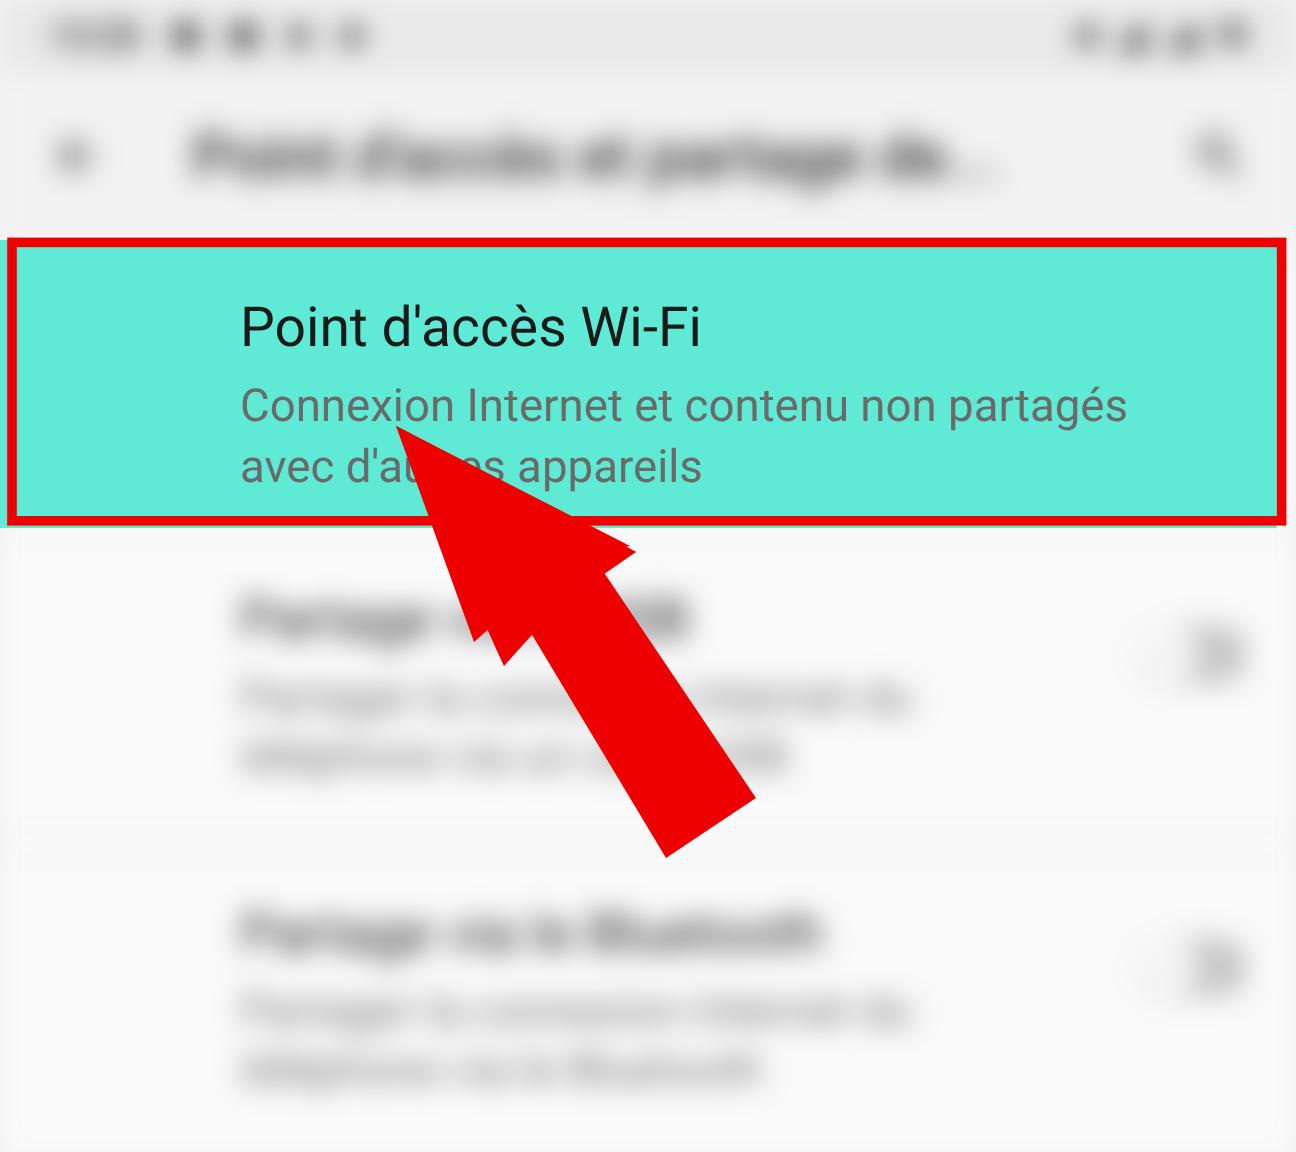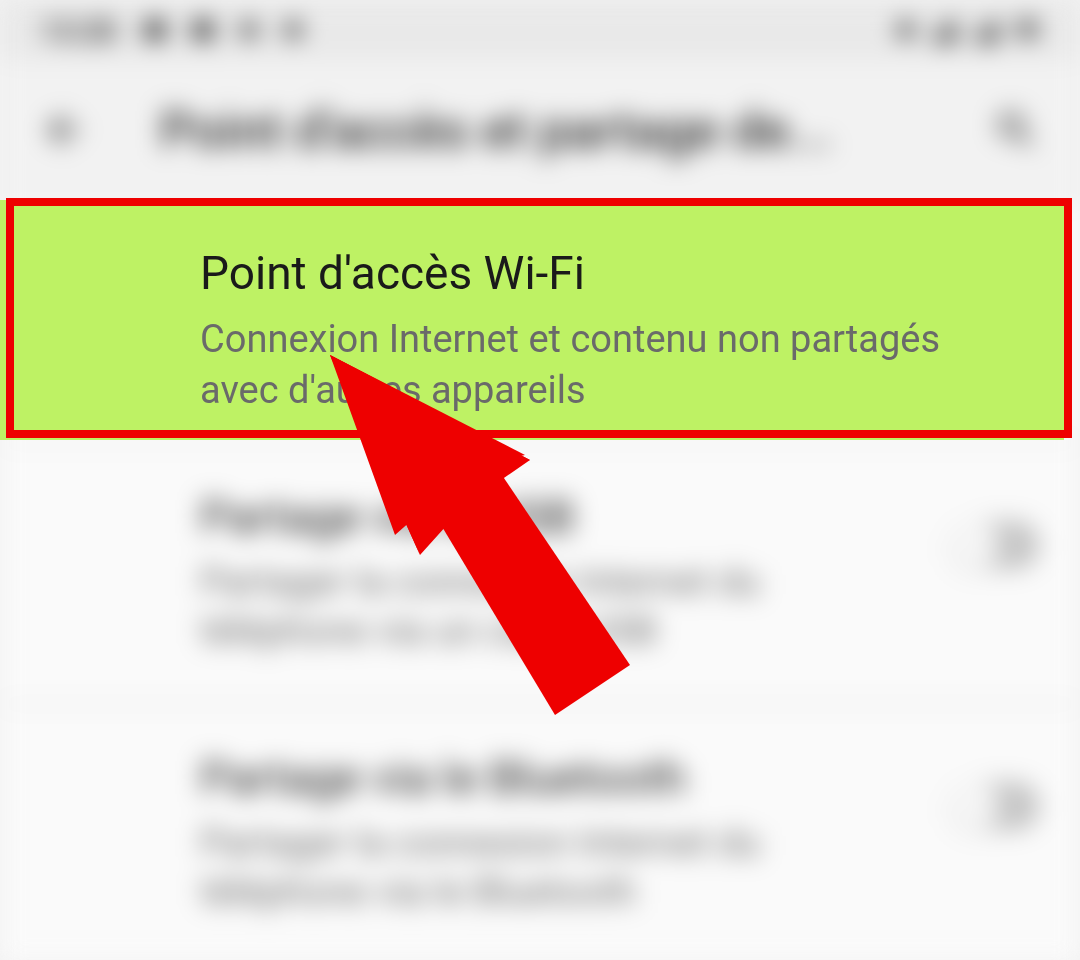--- a/index.html
+++ b/index.html
@@ -106,21 +106,21 @@
     top:-1px; left:-1px;
     box-shadow:0 1px 3px rgba(0,0,0,.3);
   }
 
   
   .sharp-row {
     position:absolute;
     left:0; right:16px;
     top:200px;  
     height: 240px;
-    background:#bef264;
+    background:#5eead4;
     padding: 46px 40px 46px 200px;
     box-sizing:border-box;
   }
   .sharp-row .title {
     font-size: 46px;
     color:#1a1a1a;
     margin-bottom:14px;
   }
   .sharp-row .sub {
     font-size: 38px;

